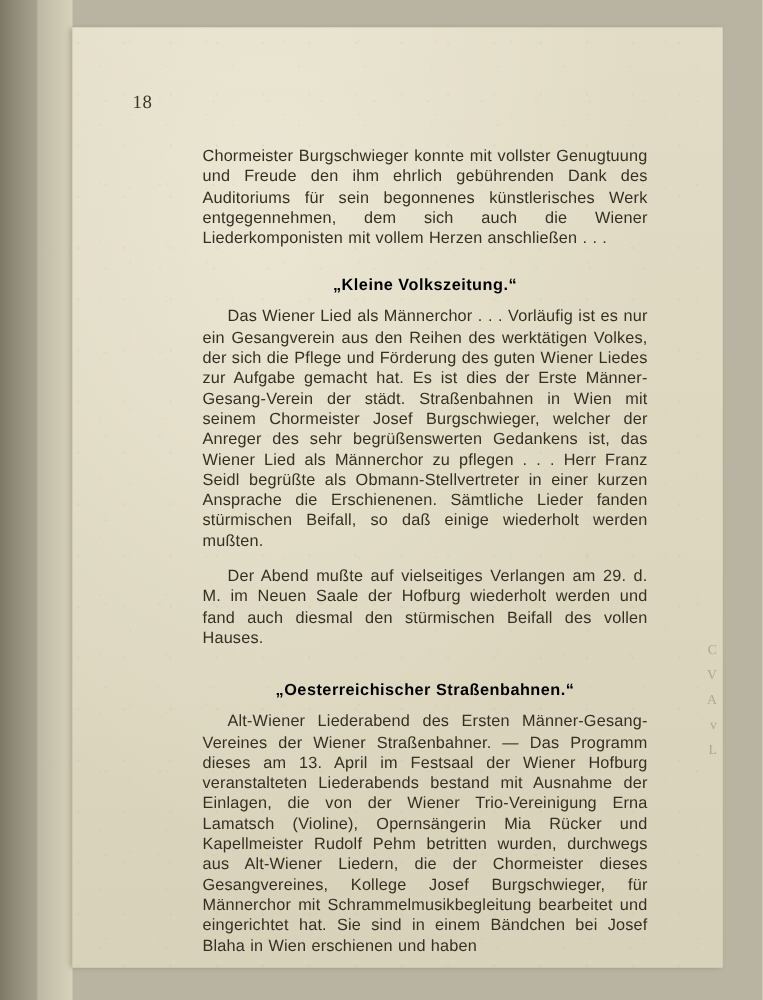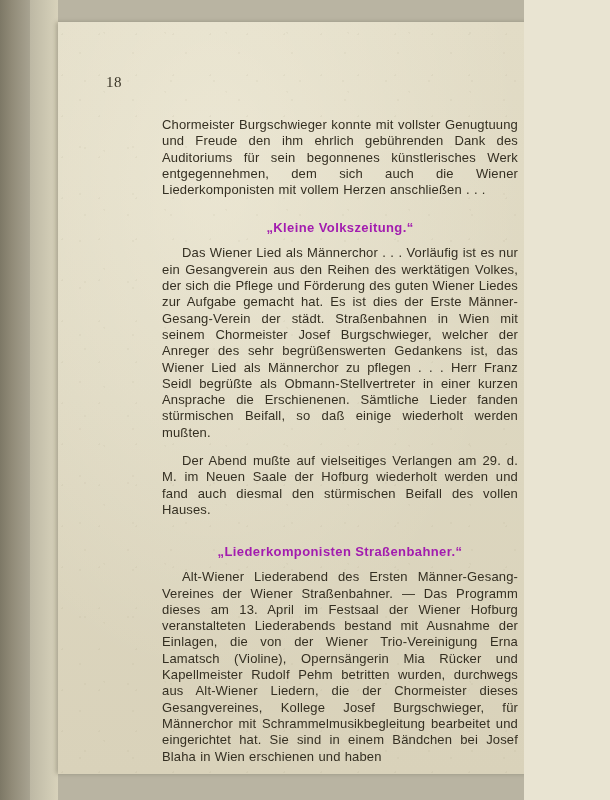--- a/index.html
+++ b/index.html
@@ -8,21 +8,21 @@
   }
   body {
     width: 610px;
     height: 800px;
     background: #e9e4d2;
     font-family: "Liberation Sans", sans-serif;
     overflow: hidden;
   }
   .scan {
     position: relative;
-    width: 524px;
+    width: 610px;
     height: 800px;
     background: #b9b4a2;
     overflow: hidden;
   }
   
   .edge-dark {
     position: absolute;
     left: 0; top: 0;
     width: 30px; height: 800px;
     background: linear-gradient(to right, #7d7866 0%, #918b78 40%, #a8a391 100%);
@@ -85,21 +85,21 @@
     text-indent: 20px;
   }
   p.para + p.para {
     margin-top: 12px;
   }
   h2.subhead {
     margin: 22px 0 10px 0;
     font-family: "Liberation Sans", sans-serif;
     font-size: 13px;
     font-weight: bold;
-    color: #a21caf;
+    color: #000000;
     text-align: center;
     letter-spacing: 0.4px;
   }
   h2.subhead.second {
     margin-top: 26px;
   }
   .grain {
     position: absolute;
     left: 58px; top: 22px;
     width: 520px; height: 752px;
@@ -133,20 +133,20 @@
     <div class="bleed" style="top:572px">L</div>
 
     <div class="textblock">
 
       <p class="para">Chormeister Burgschwieger konnte mit vollster Genugtuung und Freude den ihm ehrlich gebührenden Dank des Auditoriums für sein begonnenes künstlerisches Werk entgegennehmen, dem sich auch die Wiener Liederkomponisten mit vollem Herzen anschließen . . .</p>
 
       <h2 class="subhead">„Kleine Volkszeitung.“</h2>
       <p class="para indent">Das Wiener Lied als Männerchor . . . Vorläufig ist es nur ein Gesangverein aus den Reihen des werktätigen Volkes, der sich die Pflege und Förderung des guten Wiener Liedes zur Aufgabe gemacht hat. Es ist dies der Erste Männer-Gesang-Verein der städt. Straßenbahnen in Wien mit seinem Chormeister Josef Burgschwieger, welcher der Anreger des sehr begrüßenswerten Gedankens ist, das Wiener Lied als Männerchor zu pflegen . . . Herr Franz Seidl begrüßte als Obmann-Stellvertreter in einer kurzen Ansprache die Erschienenen. Sämtliche Lieder fanden stürmischen Beifall, so daß einige wiederholt werden mußten.</p>
       <p class="para indent">Der Abend mußte auf vielseitiges Verlangen am 29. d. M. im Neuen Saale der Hofburg wiederholt werden und fand auch diesmal den stürmischen Beifall des vollen Hauses.</p>
 
-      <h2 class="subhead second">„Liederkomponisten Straßenbahner.“</h2>
+      <h2 class="subhead second">„Oesterreichischer Straßenbahnen.“</h2>
       <p class="para indent">Alt-Wiener Liederabend des Ersten Männer-Gesang-Vereines der Wiener Straßenbahner. — Das Programm dieses am 13. April im Festsaal der Wiener Hofburg veranstalteten Liederabends bestand mit Ausnahme der Einlagen, die von der Wiener Trio-Vereinigung Erna Lamatsch (Violine), Opernsängerin Mia Rücker und Kapellmeister Rudolf Pehm betritten wurden, durchwegs aus Alt-Wiener Liedern, die der Chormeister dieses Gesangvereines, Kollege Josef Burgschwieger, für Männerchor mit Schrammelmusikbegleitung bearbeitet und eingerichtet hat. Sie sind in einem Bändchen bei Josef Blaha in Wien erschienen und haben</p>
 
     </div>
   </div>
 
   <div class="grain"></div>
 </div>
 
 </body></html>

